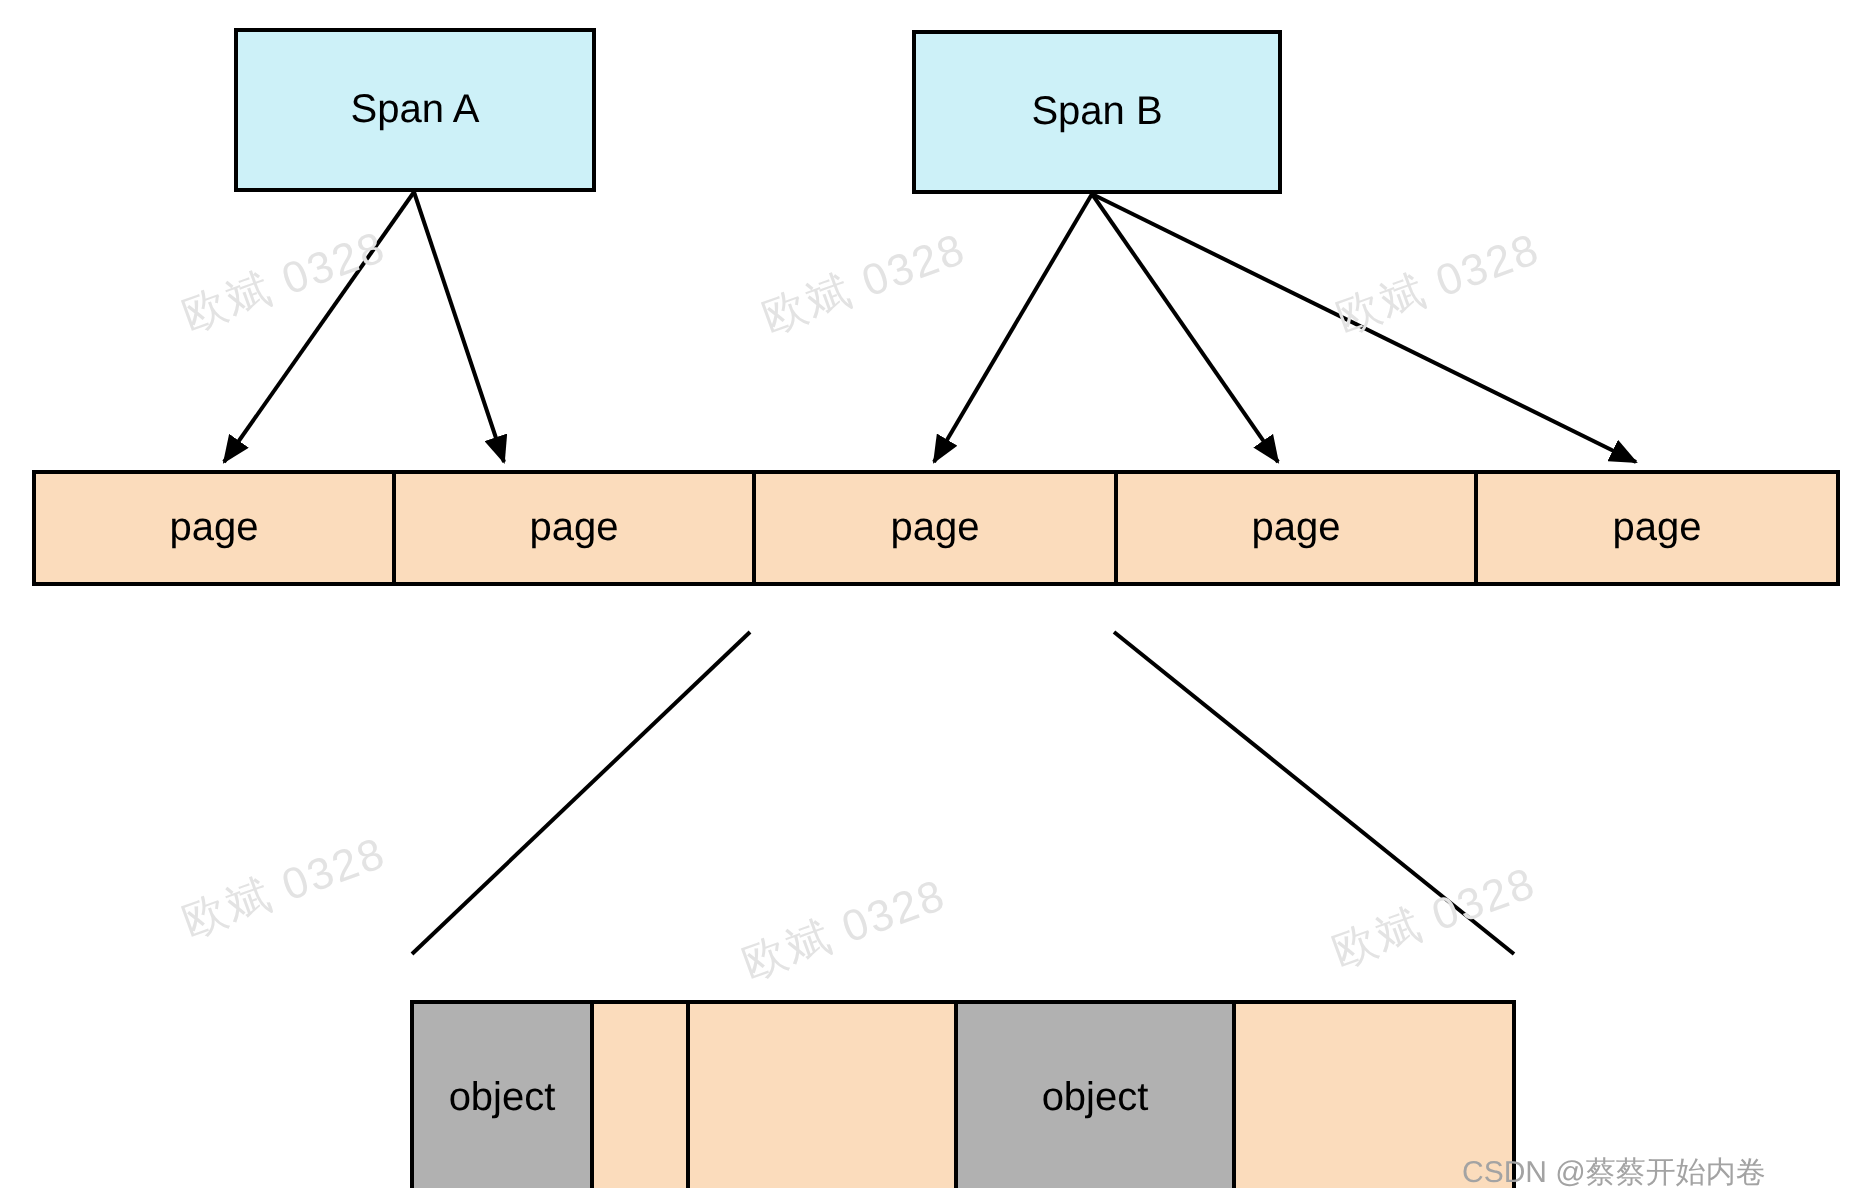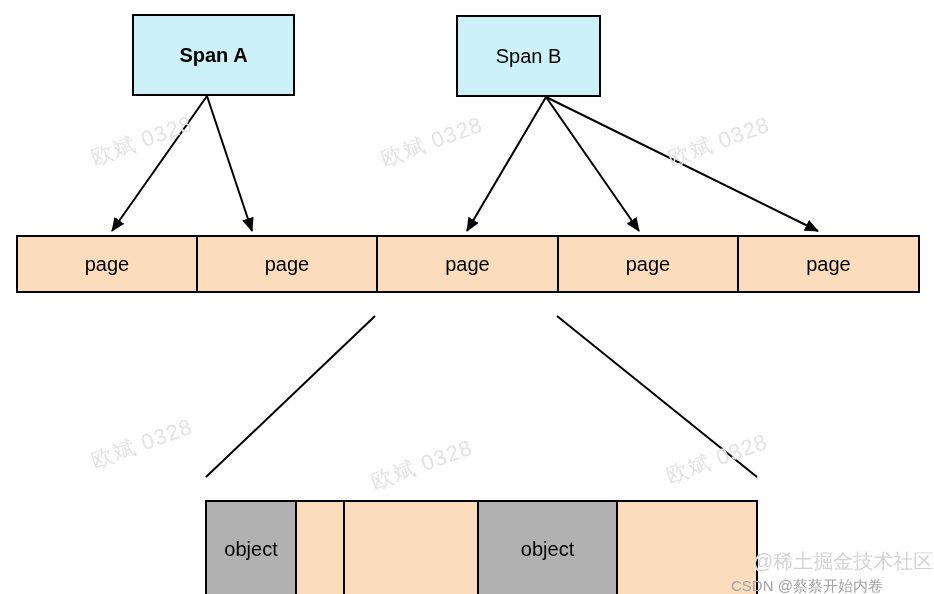--- a/index.html
+++ b/index.html
@@ -71,24 +71,24 @@
     </defs>
     <line x1="207" y1="96" x2="112" y2="231" stroke="#000" stroke-width="2" marker-end="url(#arrowhead)"></line>
     <line x1="207" y1="96" x2="252" y2="231" stroke="#000" stroke-width="2" marker-end="url(#arrowhead)"></line>
     <line x1="546" y1="97" x2="467" y2="231" stroke="#000" stroke-width="2" marker-end="url(#arrowhead)"></line>
     <line x1="546" y1="97" x2="639" y2="231" stroke="#000" stroke-width="2" marker-end="url(#arrowhead)"></line>
     <line x1="546" y1="97" x2="818" y2="231" stroke="#000" stroke-width="2" marker-end="url(#arrowhead)"></line>
     <line x1="375" y1="316" x2="206" y2="477" stroke="#000" stroke-width="2"></line>
     <line x1="557" y1="316" x2="757" y2="477" stroke="#000" stroke-width="2"></line>
   </svg>
 
-  <div class="box span-box" style="left:132px; top:14px; width:163px; height:82px;font-weight:bold;">
+  <div class="box span-box" style="left:117px; top:14px; width:181px; height:82px;">
     <span>Span A</span>
   </div>
-  <div class="box span-box" style="left:456px; top:15px; width:145px; height:82px;">
+  <div class="box span-box" style="left:456px; top:15px; width:185px; height:82px;">
     <span>Span B</span>
   </div>
 
   <div class="box page-box" style="left:16px;  width:182px;">
     <span>page</span>
   </div>
   <div class="box page-box" style="left:196px; width:182px;">
     <span>page</span>
   </div>
   <div class="box page-box" style="left:376px; width:183px;">
@@ -111,16 +111,15 @@
   </div>
   <div class="box seg seg-free" style="left:616px; width:142px;"></div>
 
   <div class="wm" style="left:89px;  top:126px;">欧斌 0328</div>
   <div class="wm" style="left:379px; top:127px;">欧斌 0328</div>
   <div class="wm" style="left:666px; top:127px;">欧斌 0328</div>
   <div class="wm" style="left:89px;  top:429px;">欧斌 0328</div>
   <div class="wm" style="left:369px; top:450px;">欧斌 0328</div>
   <div class="wm" style="left:664px; top:444px;">欧斌 0328</div>
 
-  <div class="wm-community">@稀土掘金技术社区</div>
   <div class="wm-csdn">CSDN @蔡蔡开始内卷</div>
 
 </div>
 
 </body></html>

